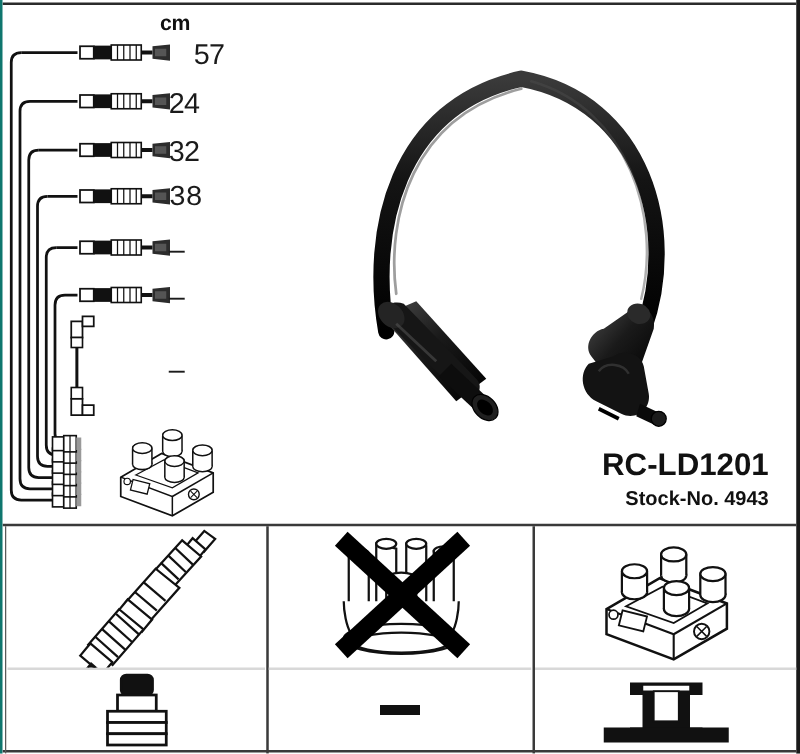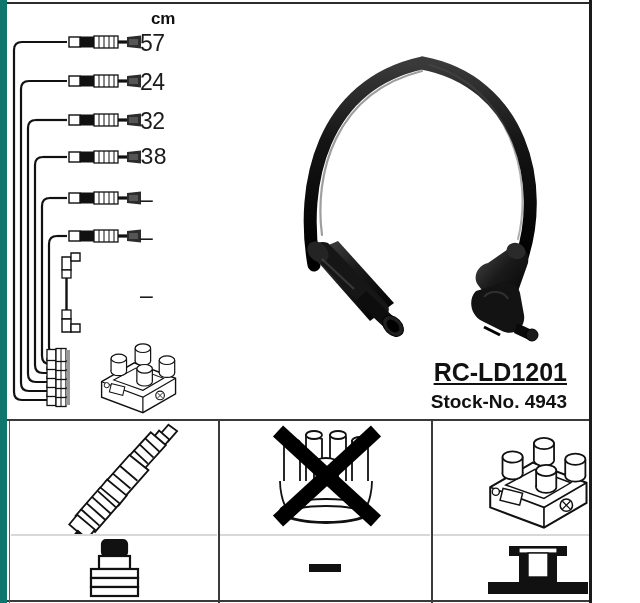--- a/index.html
+++ b/index.html
@@ -6,28 +6,27 @@
   html, body {
     margin: 0;
     padding: 0;
     background: #ffffff;
   }
   body {
     font-family: "Liberation Sans", sans-serif;
   }
   #sheet {
     position: relative;
-    width: 592px;
+    width: 640px;
     height: 603px;
     background: #ffffff;
     overflow: hidden;
     box-sizing: border-box;
     border-right: 3px solid #1a1a1a;
-    border-left: 7px solid #0f766e;
-    text-align: center;
+    border-left: 2px solid #0f766e;
   }
 
   
   .frame-top {
     position: absolute;
     left: 0; top: 2px;
     width: 640px; height: 2px;
     background: #2b2b2b;
   }
   .frame-mid {
@@ -109,27 +108,26 @@
   
   .prod-code {
     position: absolute;
     right: 22px;
     top: 358px;
     font-size: 25px;
     font-weight: bold;
     color: #111;
     letter-spacing: 0px;
     white-space: nowrap;
-    text-decoration: underline;
   }
   .prod-stock {
     position: absolute;
     right: 22px;
     top: 391px;
-    font-size: 19px;
+    font-size: 16px;
     font-weight: bold;
     color: #111;
     white-space: nowrap;
   }
 
   
   .icon-cell {
     position: absolute;
     overflow: hidden;
   }
@@ -282,21 +280,21 @@
 
       <rect x="20" y="56" width="16" height="10" fill="#ffffff" stroke="#111" stroke-width="1.2" transform="rotate(14 28 61)"></rect>
       <circle cx="78" cy="68" r="5" fill="#ffffff" stroke="#111" stroke-width="1.3"></circle>
       <path d="M75,65 L81,71 M81,65 L75,71" stroke="#111" stroke-width="1"></path>
       <circle cx="16" cy="56" r="3" fill="#ffffff" stroke="#111" stroke-width="1.1"></circle>
     </g>
   </svg>
 
   <div class="meas-col">
     <div class="meas-unit">cm</div>
-    <div class="meas-val" style="top:22px;">57</div>
+    <div class="meas-val" style="top:22px;margin-left:20px;">57</div>
     <div class="meas-val" style="top:61px;">24</div>
     <div class="meas-val" style="top:100px;">32</div>
     <div class="meas-val" style="top:137px;font-family:Liberation Mono, monospace;">38</div>
     <div class="meas-dash" style="top:178px;">–</div>
     <div class="meas-dash" style="top:216px;">–</div>
     <div class="meas-dash" style="top:274px;">–</div>
   </div>
 
   <svg class="cable-art" viewBox="0 0 330 320">
     <defs>

